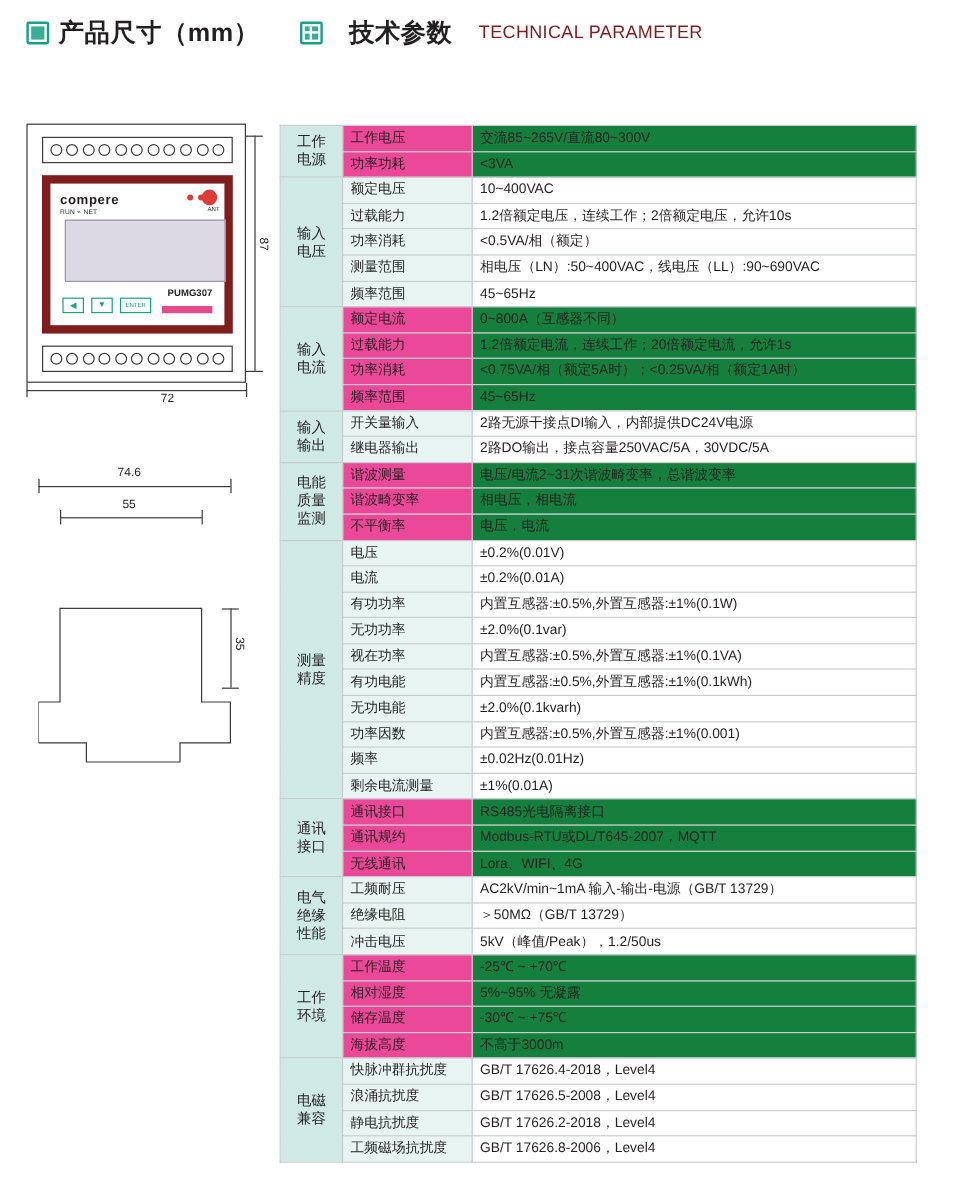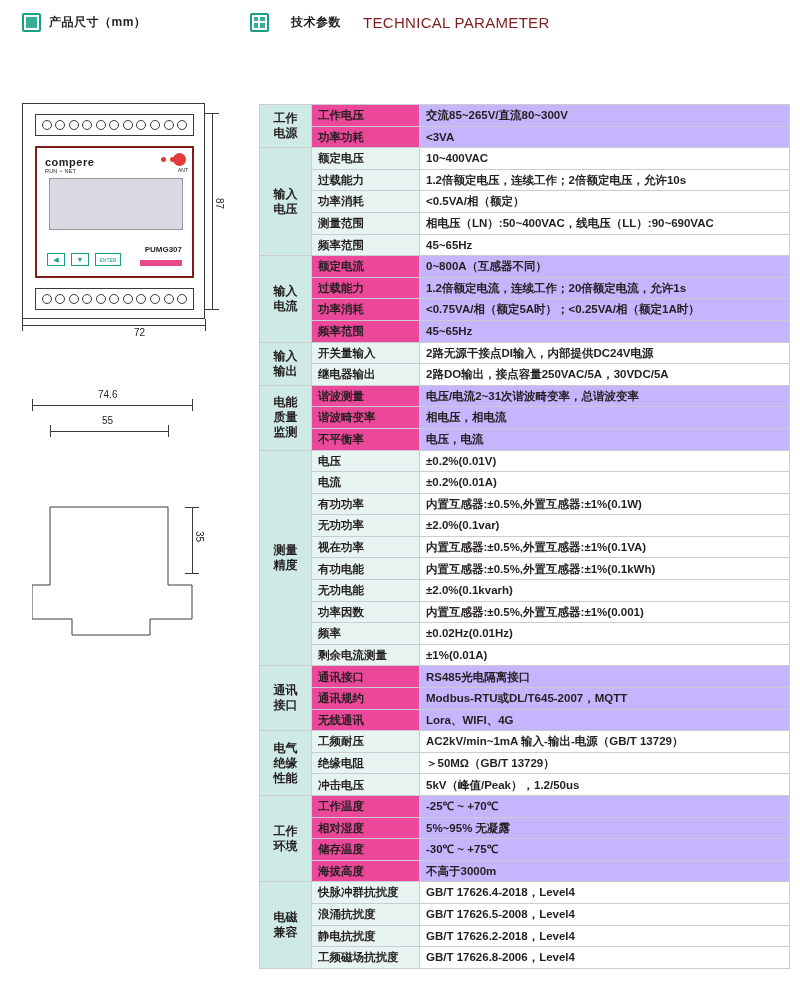--- a/index.html
+++ b/index.html
@@ -21,21 +21,21 @@
   .sec-head .ico::before {
     content: ""; position: absolute; left: 2px; top: 2px; right: 2px; bottom: 2px;
     background: #16a085; opacity: .85;
   }
   .sec-head .ico.grid::before {
     background:
       linear-gradient(#fff,#fff) 0 46%/100% 2px no-repeat,
       linear-gradient(#fff,#fff) 46% 0/2px 100% no-repeat,
       #16a085;
   }
-  .sec-head .zh { font-size: 12px; font-weight: bold; color: #231f20; letter-spacing: .5px; }
+  .sec-head .zh { font-size: 21px; font-weight: bold; color: #231f20; letter-spacing: .5px; }
   .sec-head .en { font-size: 15px; color: #7f1d1d; letter-spacing: .3px; }
   #head-left  { left: 22px;  top: 13px; }
   #head-right { left: 250px; top: 13px; gap: 22px; }
 
   
   .drawing { position: absolute; }
 
   
   #front-view { left: 22px; top: 103px; width: 200px; height: 228px; }
   .fv-outer {
@@ -48,21 +48,21 @@
     justify-content: space-around; padding: 0 4px;
   }
   .fv-terminal.top { top: 10px; }
   .fv-terminal.bottom { top: 184px; }
   .fv-terminal i {
     display: block; width: 10px; height: 10px; border: 1px solid #3a3a3a;
     border-radius: 50%;
   }
   .fv-body {
     position: absolute; left: 12px; top: 42px; width: 159px; height: 132px;
-    border: 2px solid #7f1d1d; background: #fff;
+    border: 7px solid #7f1d1d; background: #fff;
   }
   .fv-brand {
     position: absolute; left: 8px; top: 8px; font-size: 11px; font-weight: bold;
     letter-spacing: .5px; color: #231f20;
   }
   .fv-leds { position: absolute; right: 8px; top: 9px; display: flex; align-items: center; gap: 4px; }
   .fv-leds i { width: 5px; height: 5px; border-radius: 50%; background: #e03a3a; display: block; }
   .fv-ant { position: absolute; right: 6px; top: 5px; width: 13px; height: 13px; border-radius: 50%; background: #e03a3a; }
   .fv-ant-label { position: absolute; right: 4px; top: 19px; font-size: 5px; color: #231f20; }
   .fv-labels { position: absolute; left: 8px; top: 20px; font-size: 5.5px; letter-spacing: .2px; color: #231f20; }
@@ -83,33 +83,33 @@
   .dim-h-line { position: absolute; border-top: 1px solid #3a3a3a; }
   .dim-txt { position: absolute; font-size: 10px; color: #231f20; }
   .dim-txt.vert { writing-mode: vertical-rl; }
 
   
   #side-view { left: 22px; top: 395px; width: 220px; height: 260px; }
   .sv-shape { position: absolute; left: 10px; top: 52px; }
   .sv-poly { stroke: #3a3a3a; stroke-width: 1; fill: none; }
 
   
-  .spec { position: absolute; left: 259px; top: 104px; width: 531px; border-collapse: collapse; font-weight: bold; }
+  .spec { position: absolute; left: 233px; top: 104px; width: 531px; border-collapse: collapse; }
   .spec td {
     border: 1px solid #c9cdd2; font-size: 11.5px; padding: 3px 6px;
     vertical-align: middle; height: 21.6px; line-height: 1.25;
   }
   .spec td.grp {
     background: #cfe9e4; text-align: center; font-size: 12px; width: 52px;
     padding: 2px 2px; color: #231f20;
   }
   .spec td.sub { background: #e8f4f2; width: 108px; color: #231f20; }
   .spec td.val { background: #ffffff; color: #231f20; }
   .spec tr.alt td.sub { background: #ec4899; }
-  .spec tr.alt td.val { background: #c4b5fd; }
+  .spec tr.alt td.val { background: #15803d; }
 </style>
 </head>
 <body>
 
 <div class="page">
 
   <div class="sec-head" id="head-left">
     <span class="ico"></span>
     <span class="zh">产品尺寸（mm）</span>
   </div>

